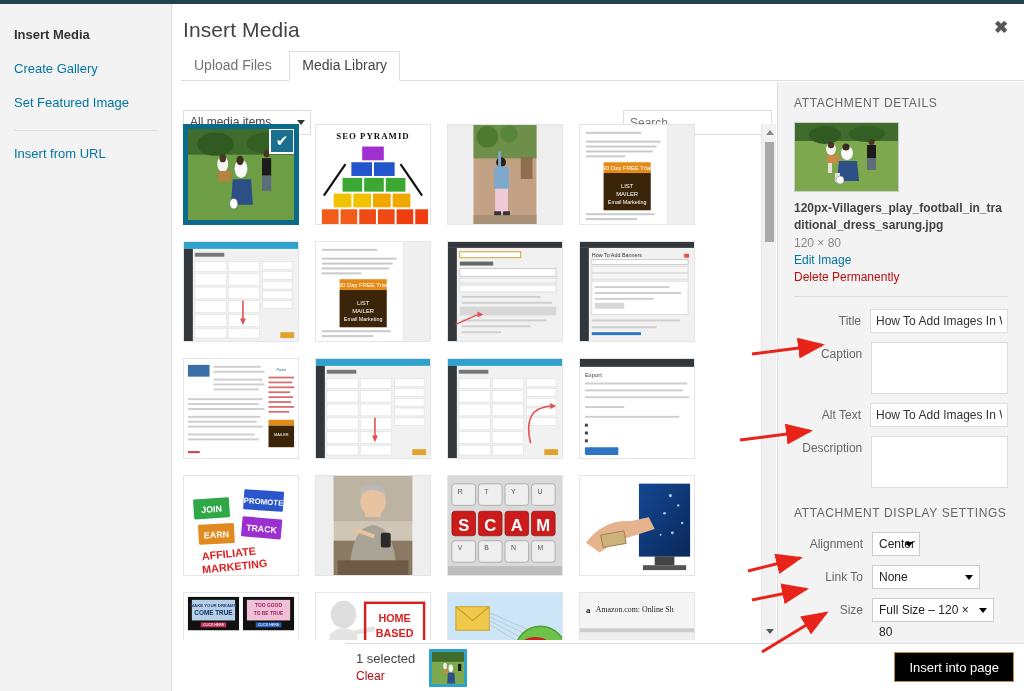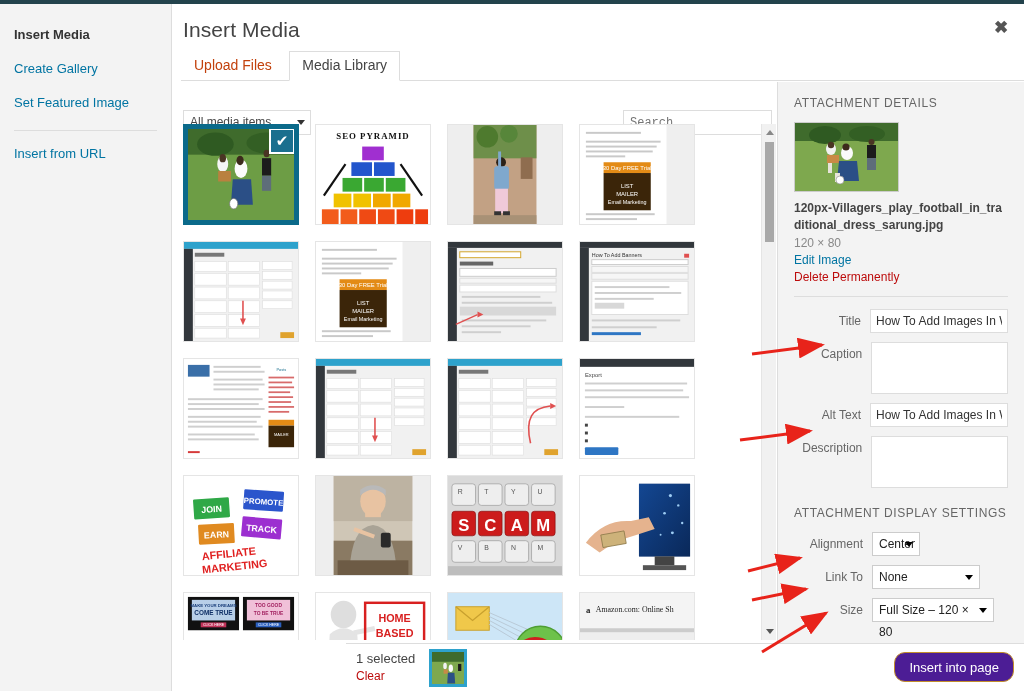--- a/index.html
+++ b/index.html
@@ -56,21 +56,21 @@
 
   
   .tabs {
     position: absolute; left: 8px; top: 47px; height: 30px;
     border-bottom: 1px solid #ddd; width: 843px;
   }
   .tab {
     display: inline-block;
     padding: 5px 12px 7px 12px;
     font-size: 14px;
-    color: #c2410c;
+    color: #737373;
     cursor: pointer;
     position: relative; top: 0px;
     border: 1px solid transparent;
   }
   .tab.active {
     color: #444;
     background: #fff;
     border: 1px solid #ddd;
     border-bottom: 1px solid #fff;
   }
@@ -93,21 +93,21 @@
     border-right: 4px solid transparent;
     border-top: 5px solid #333;
   }
   .search-box {
     position: absolute; left: 440px; top: 0;
     width: 149px; height: 25px;
     border: 1px solid #ddd; background: #fff;
     font-size: 12px; color: #aaa;
     padding: 0 6px; line-height: 23px;
     outline: none;
-    font-family: Liberation Mono, monospace;
+    font-family: Liberation Sans, sans-serif;
   }
 
   
   .gridwrap {
     position: absolute; left: 10px; top: 120px;
     width: 580px; height: 516px;
     overflow: hidden;
   }
   .grid {
     display: flex; flex-wrap: wrap;
@@ -227,21 +227,21 @@
     font-size: 12px; color: #bc0b0b; cursor: pointer; text-align: center;
   }
   .foot-thumb {
     position: absolute; left: 83px; top: 5px;
     width: 38px; height: 38px;
     border: 3px solid #2ea2cc; overflow: hidden;
   }
   .insert-btn {
     position: absolute; right: 10px; top: 8px;
     height: 30px; padding: 0 14px; line-height: 30px;
-    background: #4c1d95; border: 1px solid #c28e2c; border-radius: 11px;
+    background: #000000; border: 1px solid #c28e2c; border-radius: 0;
     color: #fff; font-size: 13px; cursor: pointer;
   }
 
   
   .anno { position: absolute; pointer-events: none; z-index: 30; }
 
   
   .ph { position:absolute; inset:0; background:#fff; }
   .sc-football { background: linear-gradient(#5b8a3a 0%, #6d9d45 38%, #87b257 60%, #79a84d 100%); }
 </style>

